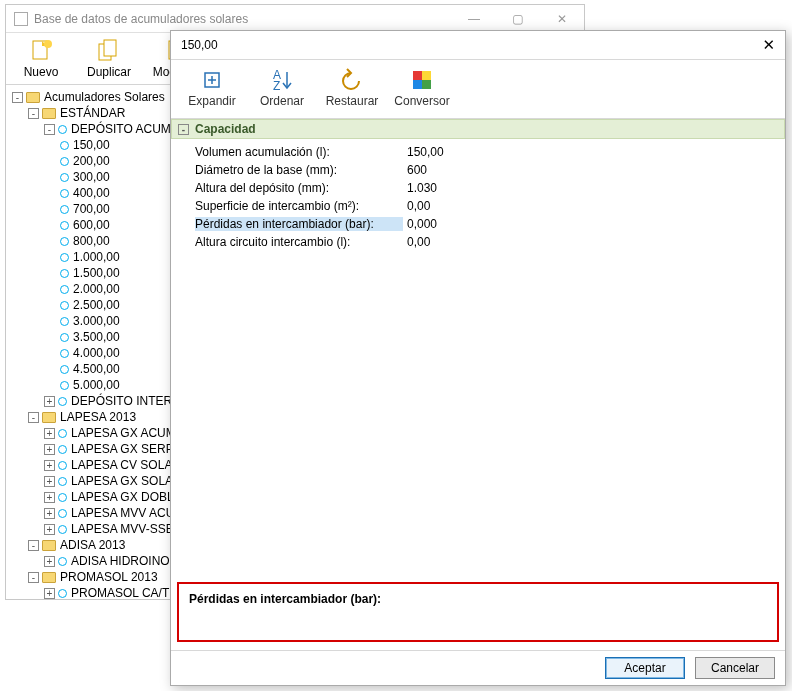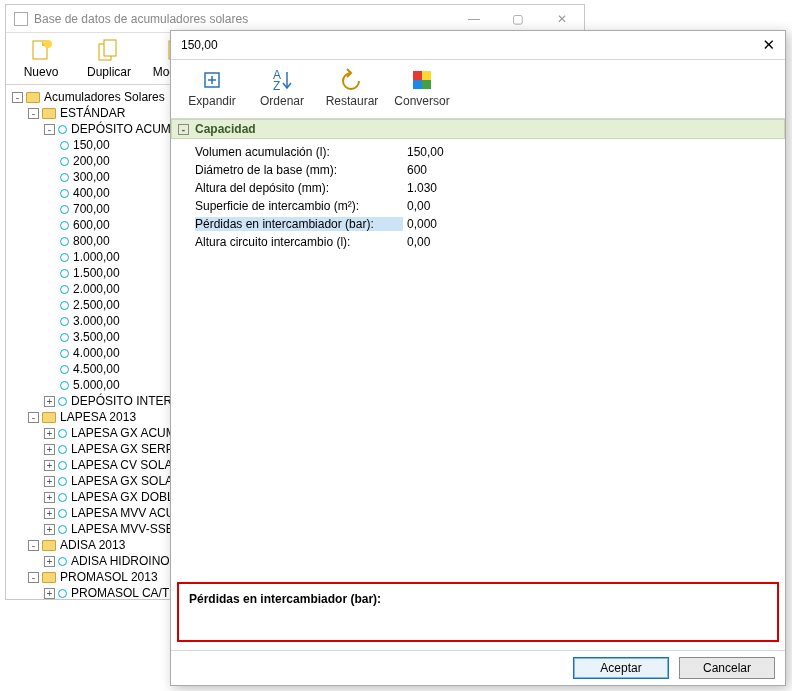--- a/index.html
+++ b/index.html
@@ -40,21 +40,21 @@
 .props { padding: 2px 0 0 24px; }
 .props .prow { display:flex; height:18px; align-items:flex-end; }
 .props .pname { width: 208px; }
 .props .pval { margin-left: 4px; }
 .props .prow.sel .pname { background:#cde4f7; }
 
 .infobox { border: 2px solid #d40000; margin: 0 6px 8px 6px; padding: 8px 10px; min-height: 60px; }
 .infobox .ititle { font-weight: bold; margin-bottom: 2px; }
 
 .btnbar { border-top: 1px solid #d8d8d8; padding: 6px 10px; display:flex; justify-content:flex-end; gap:10px; }
-.btnbar button { width: 96px; height: 22px; border:1px solid #8a8a8a; background:#e9e9e9; }
+.btnbar button { width: 80px; height: 22px; border:1px solid #8a8a8a; background:#e9e9e9; }
 .btnbar button.primary { border:1px solid #1a6fb5; background:#eaf3fb; box-shadow: inset 0 0 0 1px #7fb8e4; }
 
 svg { display:block; }
 </style>
 </head>
 <body>
 
 <div class="win-back">
   <div class="titlebar">
     <span class="ico"></span>

